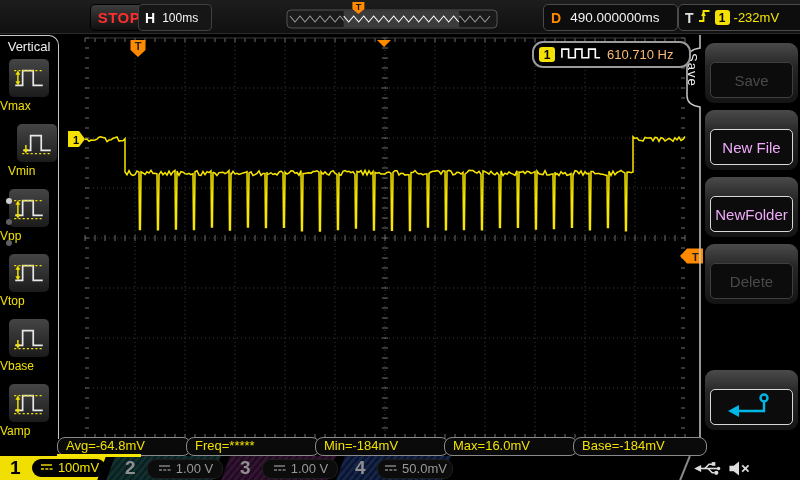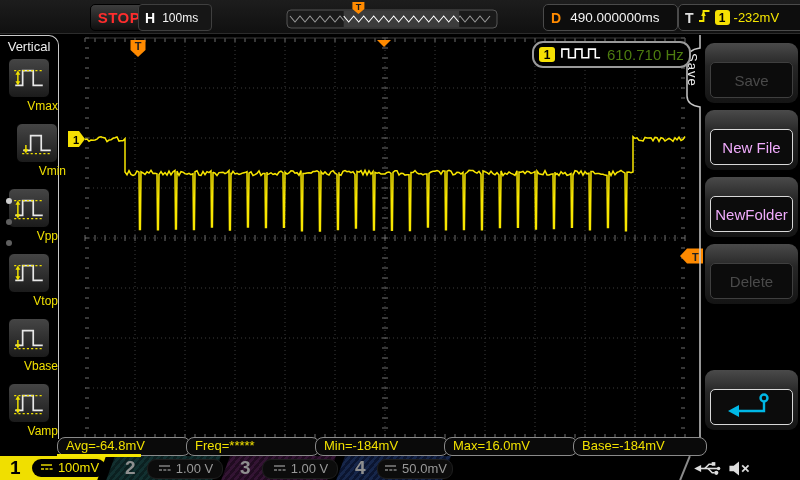--- a/index.html
+++ b/index.html
@@ -19,32 +19,32 @@
   #dbox .dl{color:#ff8a00;font-weight:bold;font-size:14px;}
   #dbox .dv{color:#f2f2f2;font-size:13.5px;}
   #tbox{position:absolute;left:678px;top:4px;width:119px;height:25px;border-radius:5px;background:#0d0d0d;border:1px solid #4a4a4a;display:flex;align-items:center;padding-left:6px;gap:4px;}
   #tbox .tl{color:#e0e0e0;font-weight:bold;font-size:14px;}
   #tbox .tch{background:#f5e003;color:#000;font-weight:bold;font-size:12px;width:15px;height:15px;border-radius:3px;display:flex;align-items:center;justify-content:center;}
   #tbox .tlv{color:#f5e600;font-size:13px;}
 
   
   #leftmenu{position:absolute;left:0;top:35px;width:58px;height:403px;border-top:1.5px solid #c9c9c9;border-right:1.5px solid #c9c9c9;border-top-right-radius:10px;}
   #lefttitle{text-align:center;font-size:13px;color:#f0f0f0;margin-top:3px;}
-  .litem{position:absolute;left:0;width:58px;text-align:right;}
+  .litem{position:absolute;left:0;width:58px;text-align:left;}
   .lbtn{margin:0 auto;width:40px;height:38px;border-radius:6px;background:linear-gradient(#454545,#1b1b1b);border:1px solid #000;display:flex;align-items:center;justify-content:center;}
   .llab{margin-top:1px;font-size:12px;color:#f0e000;}
   .pdot{position:absolute;left:6px;width:6px;height:6px;border-radius:50%;}
 
   
   #gridwrap{position:absolute;left:68px;top:35px;width:650px;height:410px;}
 
   
   #freqbox{position:absolute;left:532px;top:41px;width:150px;height:23px;background:#000;border:2px solid #9a9a9a;border-radius:11px;display:flex;align-items:center;gap:5px;padding-left:5px;z-index:6;}
   #freqbox .fch{background:#f5e003;color:#000;font-weight:bold;font-size:12px;width:16px;height:15px;border-radius:3px;display:flex;align-items:center;justify-content:center;}
-  #freqbox .fval{color:#4d7c0f;font-size:15px;text-align:right;}
+  #freqbox .fval{color:#fdba74;font-size:13px;text-align:right;}
 
   
   #rightpanel{position:absolute;left:684px;top:35px;width:116px;height:415px;}
   #tabtitle{position:absolute;left:1px;top:18px;writing-mode:vertical-rl;font-size:13px;color:#f0f0f0;letter-spacing:1px;}
   .mcard{position:absolute;left:21px;width:93px;height:60px;border-radius:9px;background:linear-gradient(180deg,#4a4a4a 0%,#262626 38%,#141414 100%);}
   .minner{position:absolute;left:5px;right:5px;top:19px;bottom:5px;border-radius:5px;background:#0c0c0c;display:flex;align-items:center;justify-content:center;font-size:15px;}
   .men{border:1.5px solid #d8d8d8;color:#f0abfc;}
   .mdis{border:1.5px solid #3f3f3f;color:#4a4a4a;}
 
   

